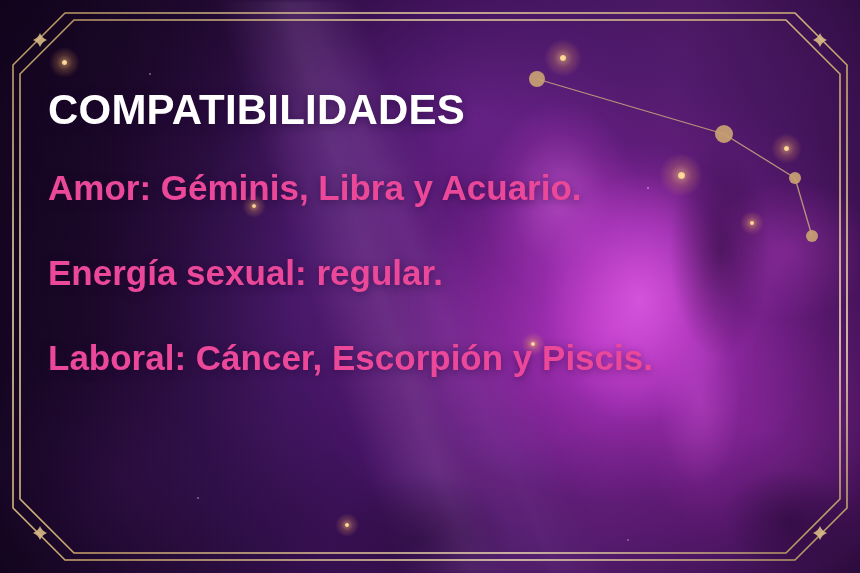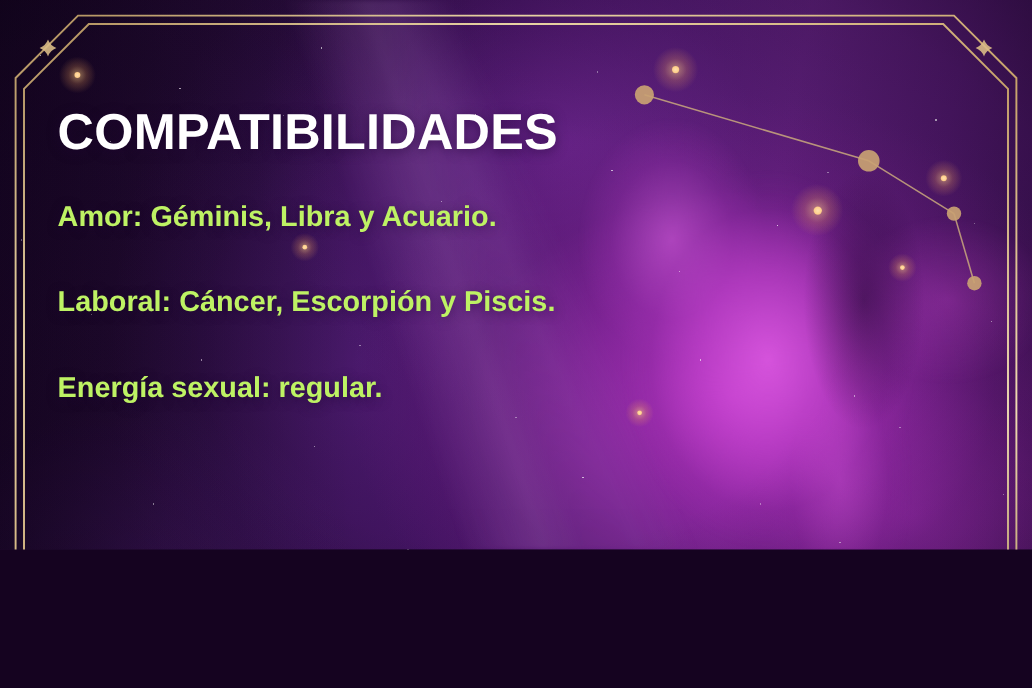--- a/index.html
+++ b/index.html
@@ -9,21 +9,21 @@
     width: 860px;
     height: 573px;
     overflow: hidden;
     background: #150320;
     font-family: "Liberation Sans", sans-serif;
   }
 
   #poster {
     position: relative;
     width: 860px;
-    height: 458px;
+    height: 573px;
     overflow: hidden;
     background: #1a0626;
   }
 
   
 
   .bg-layer {
     position: absolute;
     inset: 0;
     pointer-events: none;
@@ -230,23 +230,23 @@
     line-height: 1.06;
     text-shadow: 0 2px 10px rgba(30,0,50,0.55);
     white-space: nowrap;
   }
 
   .lines {
     margin-top: 34px;
   }
 
   .line {
-    font-size: 24px;
+    font-size: 35px;
     font-weight: 600;
-    color: #bef264;
+    color: #ec4899;
     line-height: 1.2;
     margin-bottom: 43px;
     text-shadow: 0 2px 9px rgba(30,0,50,0.50);
     white-space: nowrap;
   }
   .line:last-child { margin-bottom: 0; }
 
   
   .bg-vignette {
     background: radial-gradient(ellipse 640px 430px at 430px 286px,
@@ -323,18 +323,18 @@
      Q 821.9 534.9 820 540
      Q 818.1 534.9 813 533
      Q 818.1 531.1 820 526 Z" opacity="0.9"></path>
       </g>
   </svg>
 
   <div id="content">
     <div id="title">COMPATIBILIDADES</div>
     <div class="lines" id="lines">
         <div class="line">Amor: Géminis, Libra y Acuario.</div>
+        <div class="line">Energía sexual: regular.</div>
         <div class="line">Laboral: Cáncer, Escorpión y Piscis.</div>
-        <div class="line">Energía sexual: regular.</div>
       </div>
   </div>
 
 </div>
 
 </body></html>

